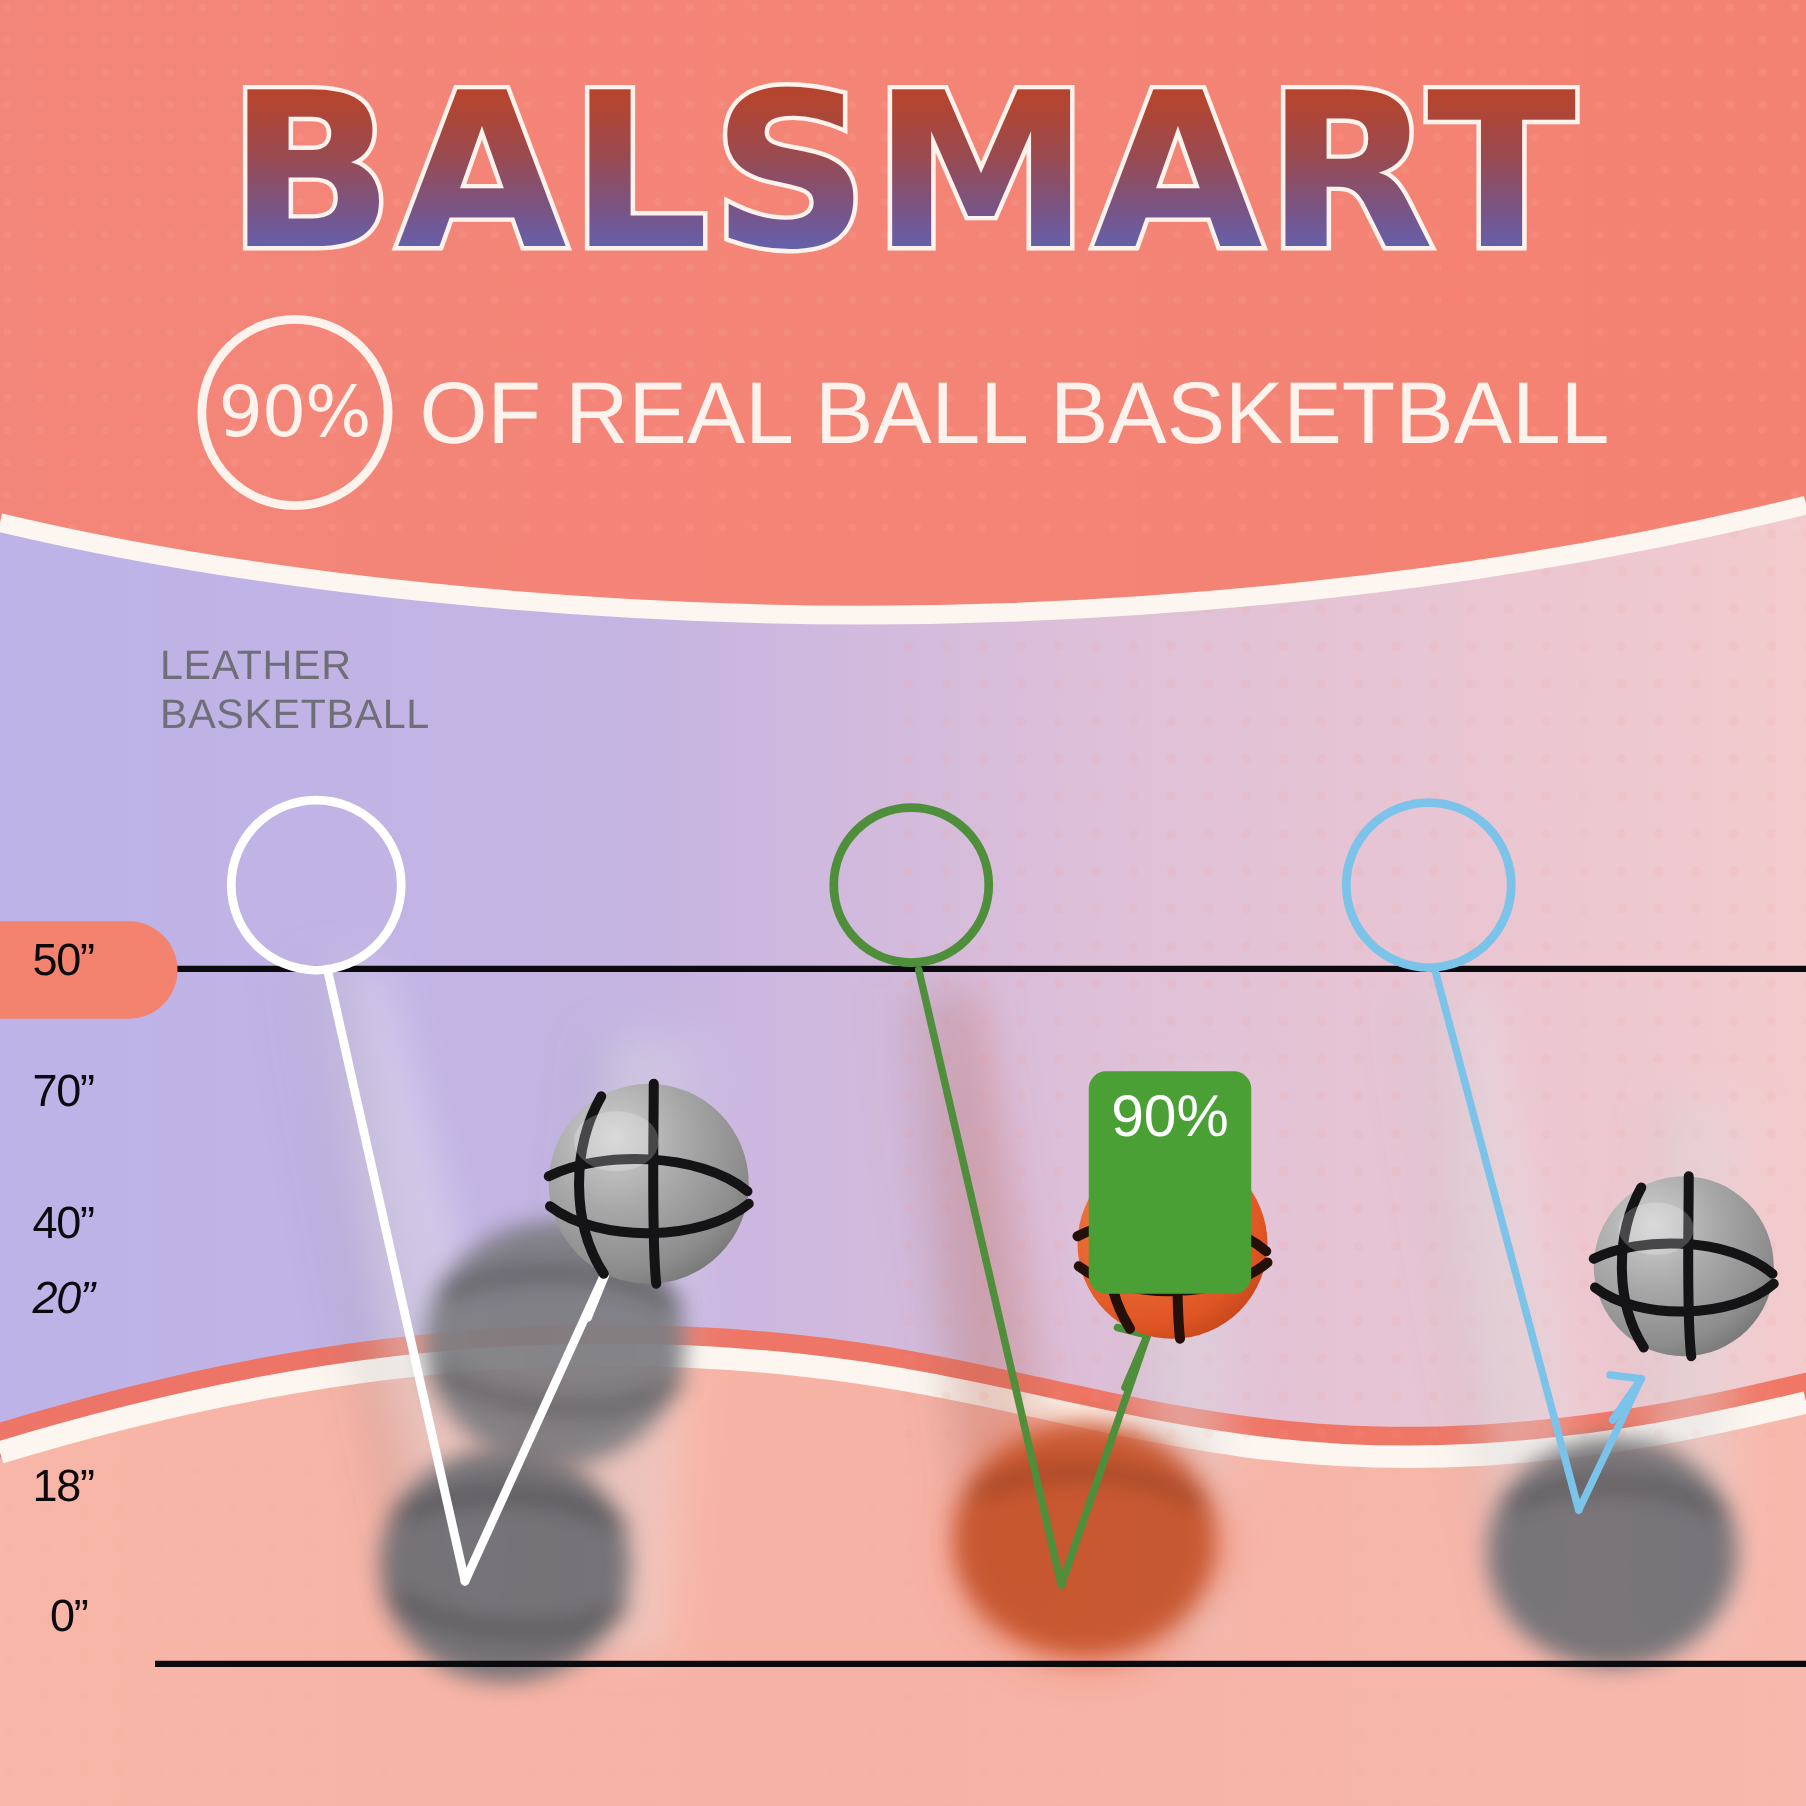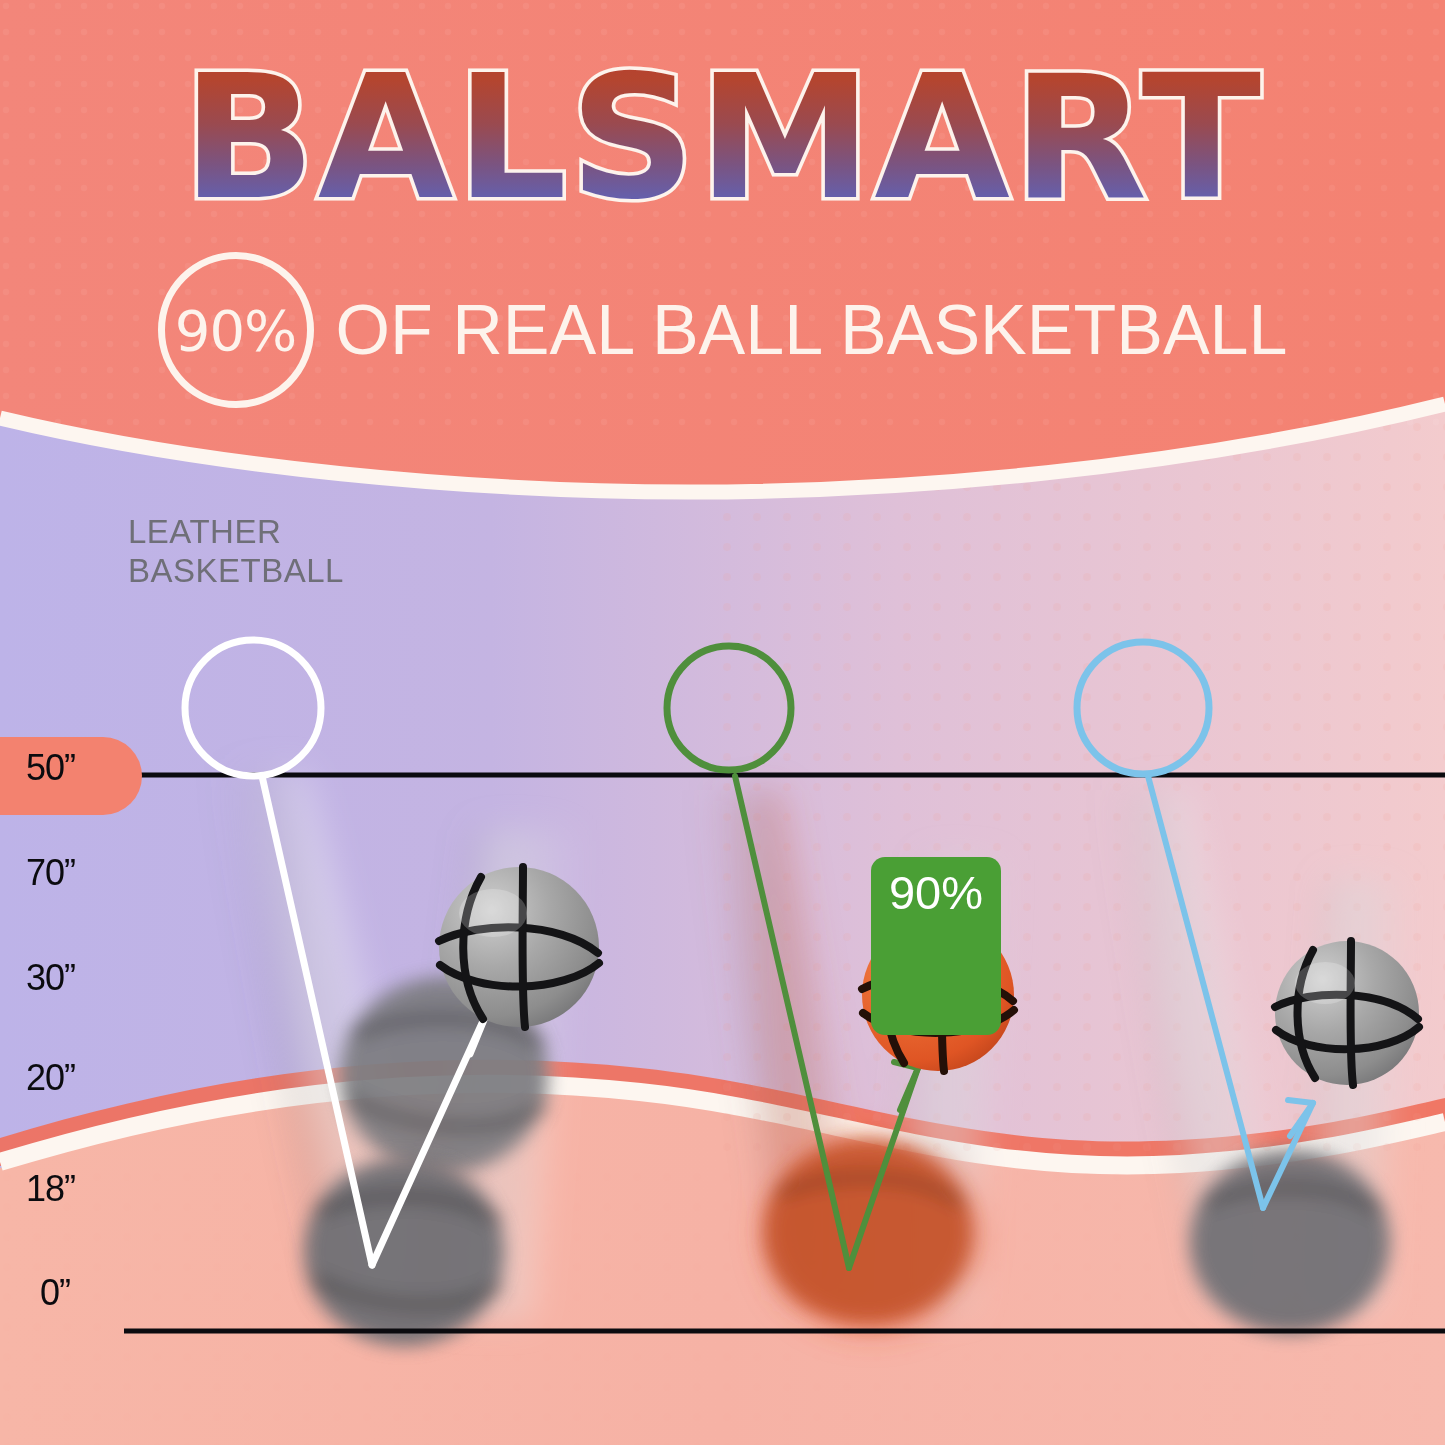--- a/index.html
+++ b/index.html
@@ -331,22 +331,22 @@
   </div>
 
   <div class="chart">
 
     <div class="col-label left">LEATHER
 BASKETBALL</div>
 
     <div class="axis-badge" style="top:737px;"></div>
     <div class="axis-label" style="left:26px; top:747px;">50”</div>
     <div class="axis-label" style="left:26px; top:852px;">70”</div>
-    <div class="axis-label" style="left:26px; top:957px;">30”</div>
-    <div class="axis-label" style="left:26px; top:1057px;">20”</div>
+    <div class="axis-label" style="left:26px; top:957px;">40”</div>
+    <div class="axis-label" style="left:26px; top:1017px;font-style:italic;">20”</div>
     <div class="axis-label" style="left:26px; top:1168px;">18”</div>
     <div class="axis-label" style="left:40px; top:1272px;">0”</div>
 
     <div class="pct-badge green" style="left:871px; top:857px; width:130px; height:178px;">
       <span>90%</span>
     </div>
   </div>
 </div>
 
 </body></html>

